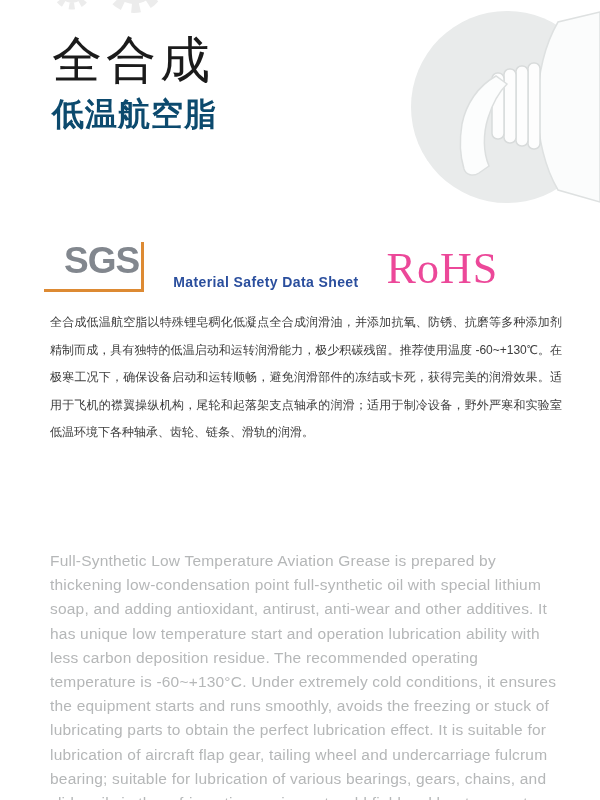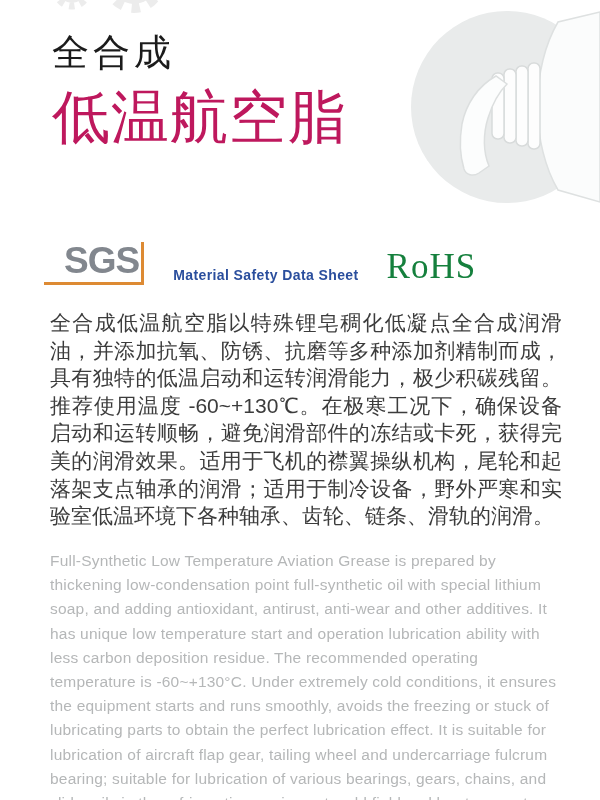--- a/index.html
+++ b/index.html
@@ -8,37 +8,37 @@
     overflow:hidden;font-family:"Liberation Sans",sans-serif;
   }
   
   .gear{position:absolute;}
   .gear-small{left:50px;top:-32px;}
   .gear-large{left:98px;top:-54px;}
   
   .hero{position:absolute;left:408px;top:6px;width:192px;height:204px;}
   
   .title{position:absolute;left:52px;top:34px;}
-  .title-l1{display:block;font-size:37px;font-weight:400;color:#1b1b1b;letter-spacing:4px;line-height:1.04;}
-  .title-l2{display:block;font-size:58px;font-weight:400;color:#be185d;letter-spacing:1px;margin-top:7px;}
+  .title-l1{display:block;font-size:50px;font-weight:400;color:#1b1b1b;letter-spacing:4px;line-height:1.04;}
+  .title-l2{display:block;font-size:32px;font-weight:700;color:#0c4a6e;letter-spacing:1px;margin-top:7px;}
   .subtitle{position:absolute;left:52px;top:160px;font-style:italic;color:#9b9b9b;font-size:20px;line-height:31px;letter-spacing:1.5px;}
   .subtitle span{display:block;}
   
   .certs{position:absolute;left:52px;top:242px;display:flex;align-items:flex-end;}
-  .sgs{position:relative;padding:0 4px 6px 12px;}
+  .sgs{position:relative;padding:0 4px 13px 12px;}
   .sgs-text{font-size:37px;font-weight:700;color:#82878e;letter-spacing:-1px;line-height:1;}
   .sgs-underline{position:absolute;left:-8px;right:-1px;bottom:0;height:3px;background:#dd8a33;}
   .sgs-vline{position:absolute;right:-1px;top:0;bottom:0;width:3px;background:#dd8a33;}
   .msds{margin-left:30px;color:#2a4e9d;text-align:left;padding-bottom:2px;}
   .msds-main{display:block;font-size:37px;font-weight:700;line-height:0.85;letter-spacing:0;}
   .msds-sub{display:block;font-size:14px;font-weight:700;letter-spacing:0.4px;margin-top:3px;white-space:nowrap;}
-  .rohs{margin-left:28px;font-family:"Liberation Serif",serif;font-size:35px;font-weight:400;color:#15803d;line-height:0.95;padding-bottom:2px;letter-spacing:1px;}
+  .rohs{margin-left:28px;font-family:"Liberation Serif",serif;font-size:44px;font-weight:400;color:#ec4899;line-height:0.95;padding-bottom:2px;letter-spacing:1px;}
   
   .desc-cn{position:absolute;left:50px;top:309px;width:512px;margin:0;
-    font-size:21px;line-height:27.6px;color:#3c3c3c;text-align:justify;font-weight:500;}
+    font-size:12px;line-height:27.6px;color:#3c3c3c;text-align:justify;font-weight:500;}
   .desc-en{position:absolute;left:50px;top:549px;width:518px;margin:0;
     font-size:15.5px;line-height:24.2px;color:#b5b7b8;letter-spacing:0.2px;}
 </style>
 </head>
 <body>
 
 <div class="page">
 
   <svg class="gear gear-small" width="44" height="44" viewBox="0 0 44 44">
     <circle cx="22" cy="22" r="13" fill="#ececec"></circle>

